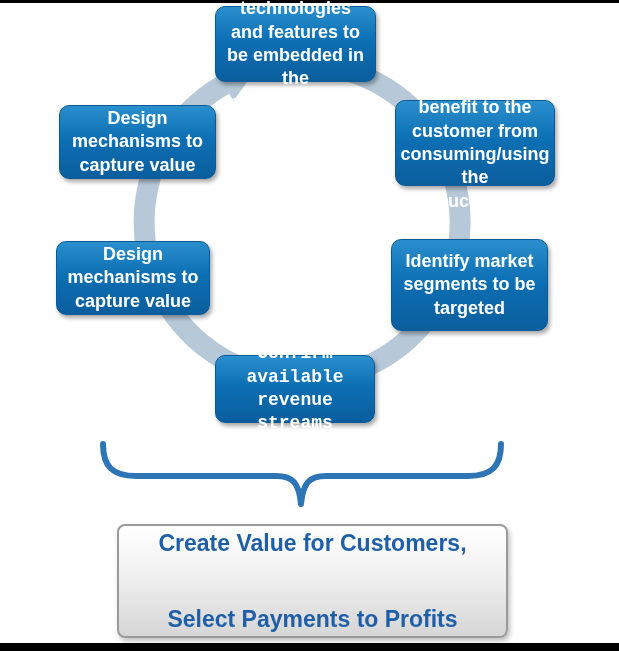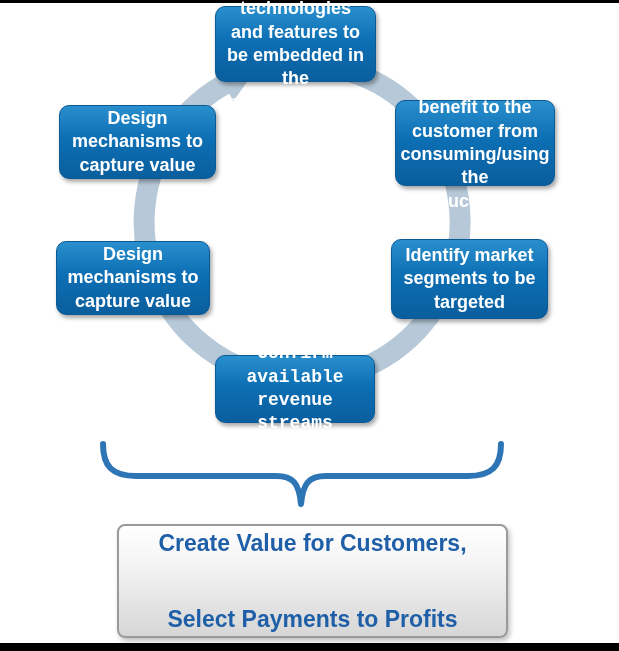--- a/index.html
+++ b/index.html
@@ -65,21 +65,21 @@
   </svg>
 
   <div class="step-box" style="left:215px;top:6px;width:161px;height:76px;">
     <span>Select technologies and features to be embedded in the product/service</span>
   </div>
 
   <div class="step-box" style="left:395px;top:100px;width:160px;height:86px;">
     <span>Determine benefit to the customer from consuming/using the product/service</span>
   </div>
 
-  <div class="step-box" style="left:391px;top:239px;width:157px;height:80px;">
+  <div class="step-box" style="left:391px;top:239px;width:157px;height:92px;">
     <span>Identify market segments to be targeted</span>
   </div>
 
   <div class="step-box" style="left:215px;top:355px;width:160px;height:68px;font-family:Liberation Mono, monospace;">
     <span>Confirm available revenue streams</span>
   </div>
 
   <div class="step-box" style="left:56px;top:241px;width:154px;height:74px;">
     <span>Design mechanisms to capture value</span>
   </div>

